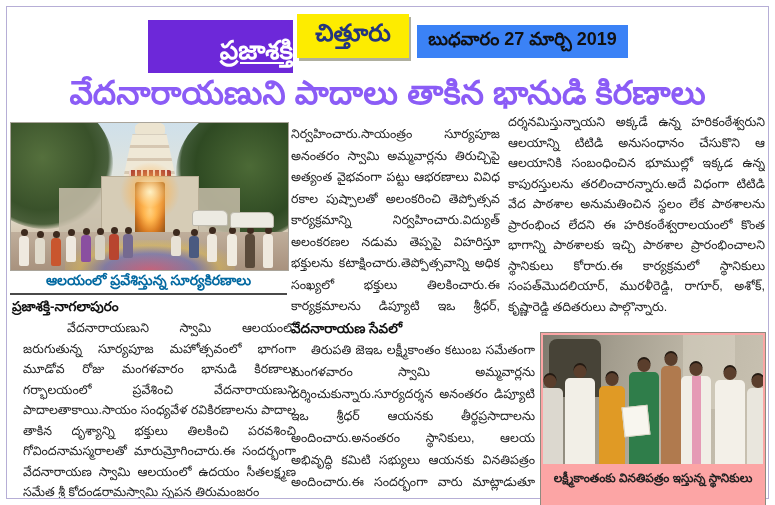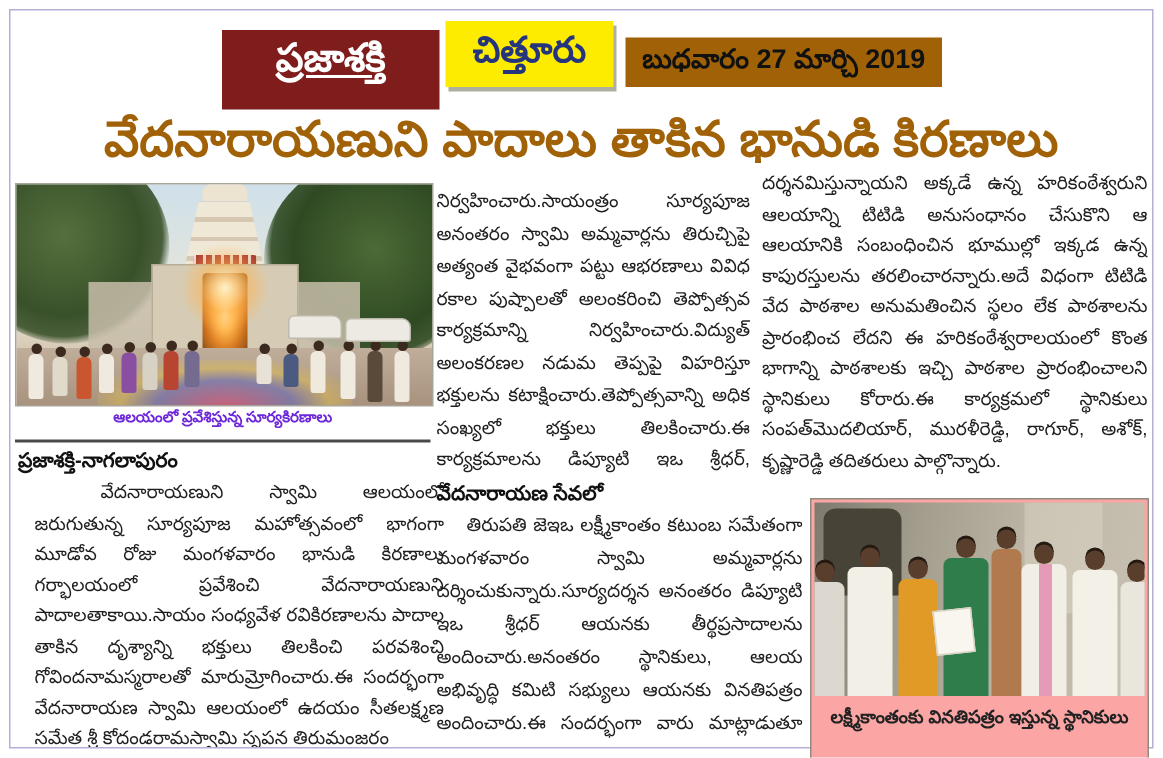--- a/index.html
+++ b/index.html
@@ -3,33 +3,33 @@
 <meta charset="utf-8">
 <style>
   html,body{margin:0;padding:0;}
   body{
     width:775px;height:505px;position:relative;background:#ffffff;overflow:hidden;
     font-family:"Liberation Sans","DejaVu Sans",sans-serif;color:#1e1e1e;
   }
   .frame{position:absolute;left:6px;top:6px;width:761px;height:491px;border:1px solid #b6aed6;}
 
   
-  .logo-box{position:absolute;left:148px;top:20px;width:145px;height:53px;background:#7f1d1d;
-    color:#fff;text-align:center;box-sizing:border-box;padding-top:2px;}
+  .logo-box{position:absolute;left:148px;top:20px;width:145px;height:53px;background:#6d28d9;
+    color:#fff;text-align:right;box-sizing:border-box;padding-top:14px;}
   .logo-title{font-size:26px;font-weight:bold;line-height:32px;
     text-decoration:underline;text-decoration-thickness:2px;text-underline-offset:3px;}
   .logo-tagline{font-size:8.5px;line-height:14px;}
   .edition-box{position:absolute;left:297px;top:14px;width:112px;height:44px;background:#fdec00;
     box-shadow:2px 3px 0 rgba(110,110,80,.55);display:flex;align-items:center;justify-content:center;
     font-size:24px;font-weight:bold;color:#24357e;}
-  .date-box{position:absolute;left:417px;top:25px;width:211px;height:33px;background:#a16207;
+  .date-box{position:absolute;left:417px;top:25px;width:211px;height:33px;background:#3b82f6;
     display:flex;align-items:center;justify-content:center;font-size:18px;font-weight:bold;color:#111;}
 
   .headline{position:absolute;left:8px;top:70px;width:759px;text-align:center;
-    font-size:33px;line-height:46px;font-weight:bold;color:#a16207;}
+    font-size:33px;line-height:46px;font-weight:bold;color:#8b5cf6;}
 
   
   .photo1{position:absolute;left:10px;top:122px;width:277px;height:147px;border:1px solid #a9a49a;
     overflow:hidden;background:linear-gradient(180deg,#cfe0ea 0%,#e9e6d8 55%,#d6c9b4 75%,#c0ad97 100%);}
   .tree{position:absolute;border-radius:50%;}
   .tree.l{left:-34px;top:-24px;width:136px;height:130px;
     background:radial-gradient(ellipse at 48% 45%,#55703d 0%,#39512a 52%,rgba(57,81,42,.9) 66%,transparent 72%);}
   .tree.r{right:-30px;top:-18px;width:142px;height:136px;
     background:radial-gradient(ellipse at 52% 45%,#4c6a36 0%,#2f4a23 52%,rgba(47,74,35,.9) 66%,transparent 72%);}
   .wall{position:absolute;left:48px;right:48px;bottom:38px;height:44px;background:#c7bda9;opacity:.85;}
@@ -50,21 +50,21 @@
     background:radial-gradient(circle,rgba(255,246,205,.95) 0%,rgba(255,180,80,.55) 35%,transparent 66%);}
   .road{position:absolute;left:0;right:0;bottom:0;height:38px;
     background:linear-gradient(180deg,#bfae9b,#a8927e);}
   .rangoli{position:absolute;left:50%;bottom:0;transform:translateX(-50%);width:170px;height:30px;
     background:radial-gradient(ellipse at 50% 100%,rgba(220,60,120,.55) 0%,rgba(80,90,200,.45) 38%,rgba(240,200,60,.38) 58%,transparent 78%);}
   .p{position:absolute;width:10px;border-radius:4px 4px 2px 2px;}
   .p::before{content:'';position:absolute;top:-7px;left:2px;width:7px;height:7px;border-radius:50%;background:#3d2a1e;}
   .car{position:absolute;height:14px;background:#eceae2;border-radius:4px 6px 2px 2px;border:1px solid #bdb9ad;}
 
   .caption1{position:absolute;left:10px;top:272px;width:277px;text-align:center;
-    font-size:10px;font-weight:600;color:#6d28d9;font-family:Liberation Serif, serif;}
+    font-size:14px;font-weight:600;color:#0369a1;}
   .rule1{position:absolute;left:10px;top:293px;width:277px;border-top:2px solid #4a4a4a;}
   .dateline{position:absolute;left:12px;top:299px;font-size:13.5px;font-weight:bold;color:#111;}
 
   
   .coltext{position:absolute;font-size:12.5px;line-height:21px;text-align:justify;
     color:#1e1e1e;overflow:hidden;}
   .col1{left:23px;top:318px;width:273px;height:180px;text-indent:44px;line-height:20.5px;}
   .col2{left:291px;top:124px;width:209px;height:197px;line-height:21.5px;}
   .col3{left:508px;top:112px;width:257px;height:212px;line-height:20.5px;}
   .sec-head{position:absolute;left:291px;top:321px;font-size:13.5px;font-weight:bold;color:#111;}

